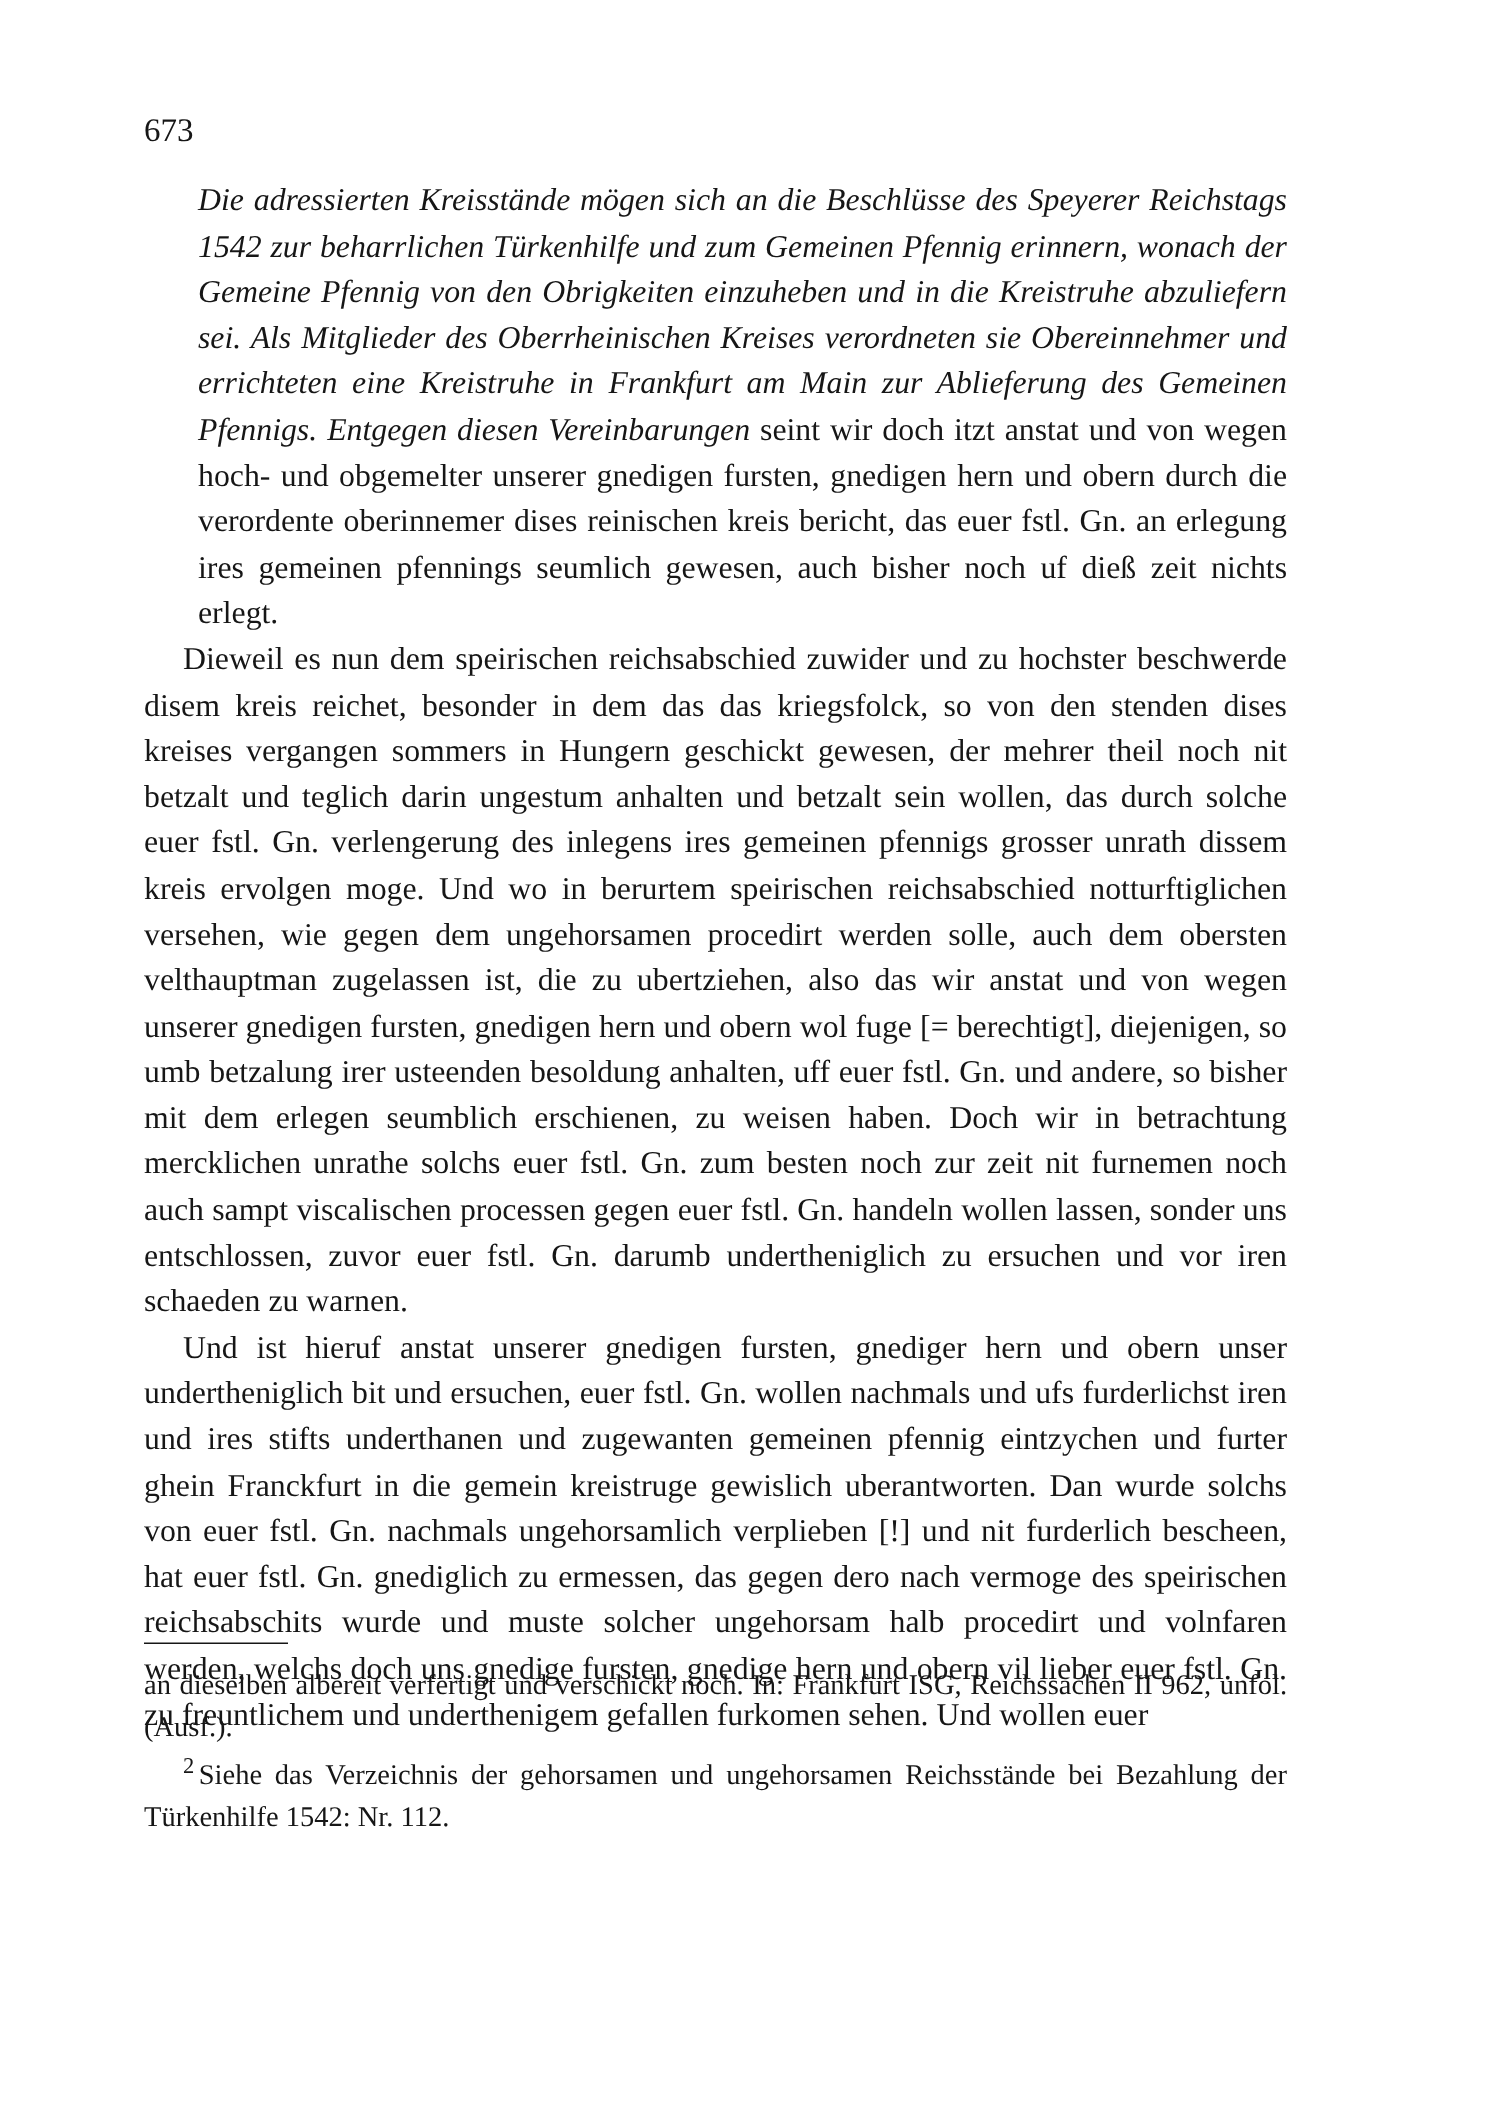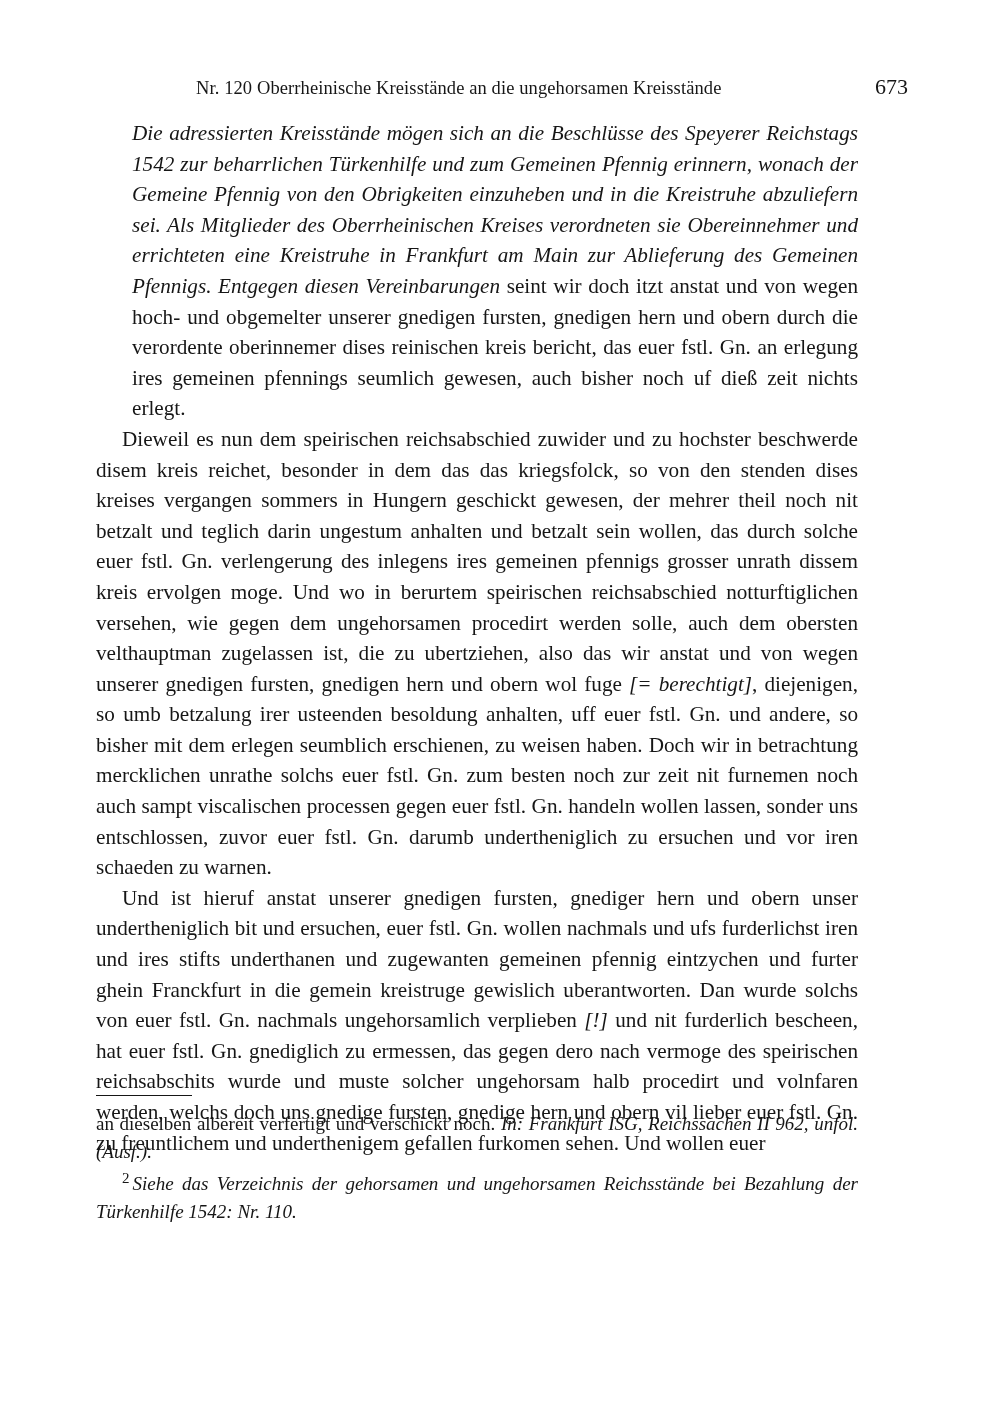--- a/index.html
+++ b/index.html
@@ -58,21 +58,20 @@
     font-style: italic;
     margin-left: 36px;
   }
   p.regest .plain {
     font-style: normal;
   }
   p.indent {
     text-indent: 26px;
   }
   .ital {
-    font-style: italic;
   }
   .footnotes {
     position: absolute;
     left: 96px;
     top: 1095px;
     width: 762px;
   }
   .fn-rule {
     width: 96px;
     height: 1px;
@@ -93,36 +92,35 @@
   .fn-indent {
     text-indent: 26px;
   }
 </style>
 </head>
 <body>
 
 <div class="page">
 
   <div class="header">
-    <div class="running-title">Nr. 120 Oberrheinische Kreisstände an die ungehorsamen Kreisstände</div>
     <div class="folio">673</div>
   </div>
 
   <div class="body">
 
     <p class="regest"><span>Die adressierten Kreisstände mögen sich an die Beschlüsse des Speyerer Reichstags 1542 zur beharrlichen Türkenhilfe und zum Gemeinen Pfennig erinnern, wonach der Gemeine Pfennig von den Obrigkeiten einzuheben und in die Kreistruhe abzuliefern sei. Als Mitglieder des Oberrheinischen Kreises verordneten sie Obereinnehmer und errichteten eine Kreistruhe in Frankfurt am Main zur Ablieferung des Gemeinen Pfennigs. Entgegen diesen Vereinbarungen</span><span class="plain"> seint wir doch itzt anstat und von wegen hoch- und obgemelter unserer gnedigen fursten, gnedigen hern und obern durch die verordente oberinnemer dises reinischen kreis bericht, das euer fstl. Gn. an erlegung ires gemeinen pfennings seumlich gewesen, auch bisher noch uf dieß zeit nichts erlegt.</span></p>
 
     <p class="indent"><span>Dieweil es nun dem speirischen reichsabschied zuwider und zu hochster beschwerde disem kreis reichet, besonder in dem das das kriegsfolck, so von den stenden dises kreises vergangen sommers in Hungern geschickt gewesen, der mehrer theil noch nit betzalt und teglich darin ungestum anhalten und betzalt sein wollen, das durch solche euer fstl. Gn. verlengerung des inlegens ires gemeinen pfennigs grosser unrath dissem kreis ervolgen moge. Und wo in berurtem speirischen reichsabschied notturftiglichen versehen, wie gegen dem ungehorsamen procedirt werden solle, auch dem obersten velthauptman zugelassen ist, die zu ubertziehen, also das wir anstat und von wegen unserer gnedigen fursten, gnedigen hern und obern wol fuge </span><span class="ital">[= berechtigt]</span><span>, diejenigen, so umb betzalung irer usteenden besoldung anhalten, uff euer fstl. Gn. und andere, so bisher mit dem erlegen seumblich erschienen, zu weisen haben. Doch wir in betrachtung mercklichen unrathe solchs euer fstl. Gn. zum besten noch zur zeit nit furnemen noch auch sampt viscalischen processen gegen euer fstl. Gn. handeln wollen lassen, sonder uns entschlossen, zuvor euer fstl. Gn. darumb undertheniglich zu ersuchen und vor iren schaeden zu warnen.</span></p>
 
     <p class="indent"><span>Und ist hieruf anstat unserer gnedigen fursten, gnediger hern und obern unser undertheniglich bit und ersuchen, euer fstl. Gn. wollen nachmals und ufs furderlichst iren und ires stifts underthanen und zugewanten gemeinen pfennig eintzychen und furter ghein Franckfurt in die gemein kreistruge gewislich uberantworten. Dan wurde solchs von euer fstl. Gn. nachmals ungehorsamlich verplieben </span><span class="ital">[!]</span><span> und nit furderlich bescheen, hat euer fstl. Gn. gnediglich zu ermessen, das gegen dero nach vermoge des speirischen reichsabschits wurde und muste solcher ungehorsam halb procedirt und volnfaren werden, welchs doch uns gnedige fursten, gnedige hern und obern vil lieber euer fstl. Gn. zu freuntlichem und underthenigem gefallen furkomen sehen. Und wollen euer</span></p>
 
   </div>
 
   <div class="footnotes">
     <div class="fn-rule"></div>
 
     <p><span>an dieselben albereit verfertigt und verschickt noch. </span><span class="ital">In: Frankfurt ISG, Reichssachen II 962, unfol. (Ausf.).</span></p>
 
-    <p class="fn-indent"><span class="fn-num">2</span><span class="ital">Siehe das Verzeichnis der gehorsamen und ungehorsamen Reichsstände bei Bezahlung der Türkenhilfe 1542: Nr. 110.</span></p>
+    <p class="fn-indent"><span class="fn-num">2</span><span class="ital">Siehe das Verzeichnis der gehorsamen und ungehorsamen Reichsstände bei Bezahlung der Türkenhilfe 1542: Nr. 112.</span></p>
 
   </div>
 
 </div>
 
 </body></html>

